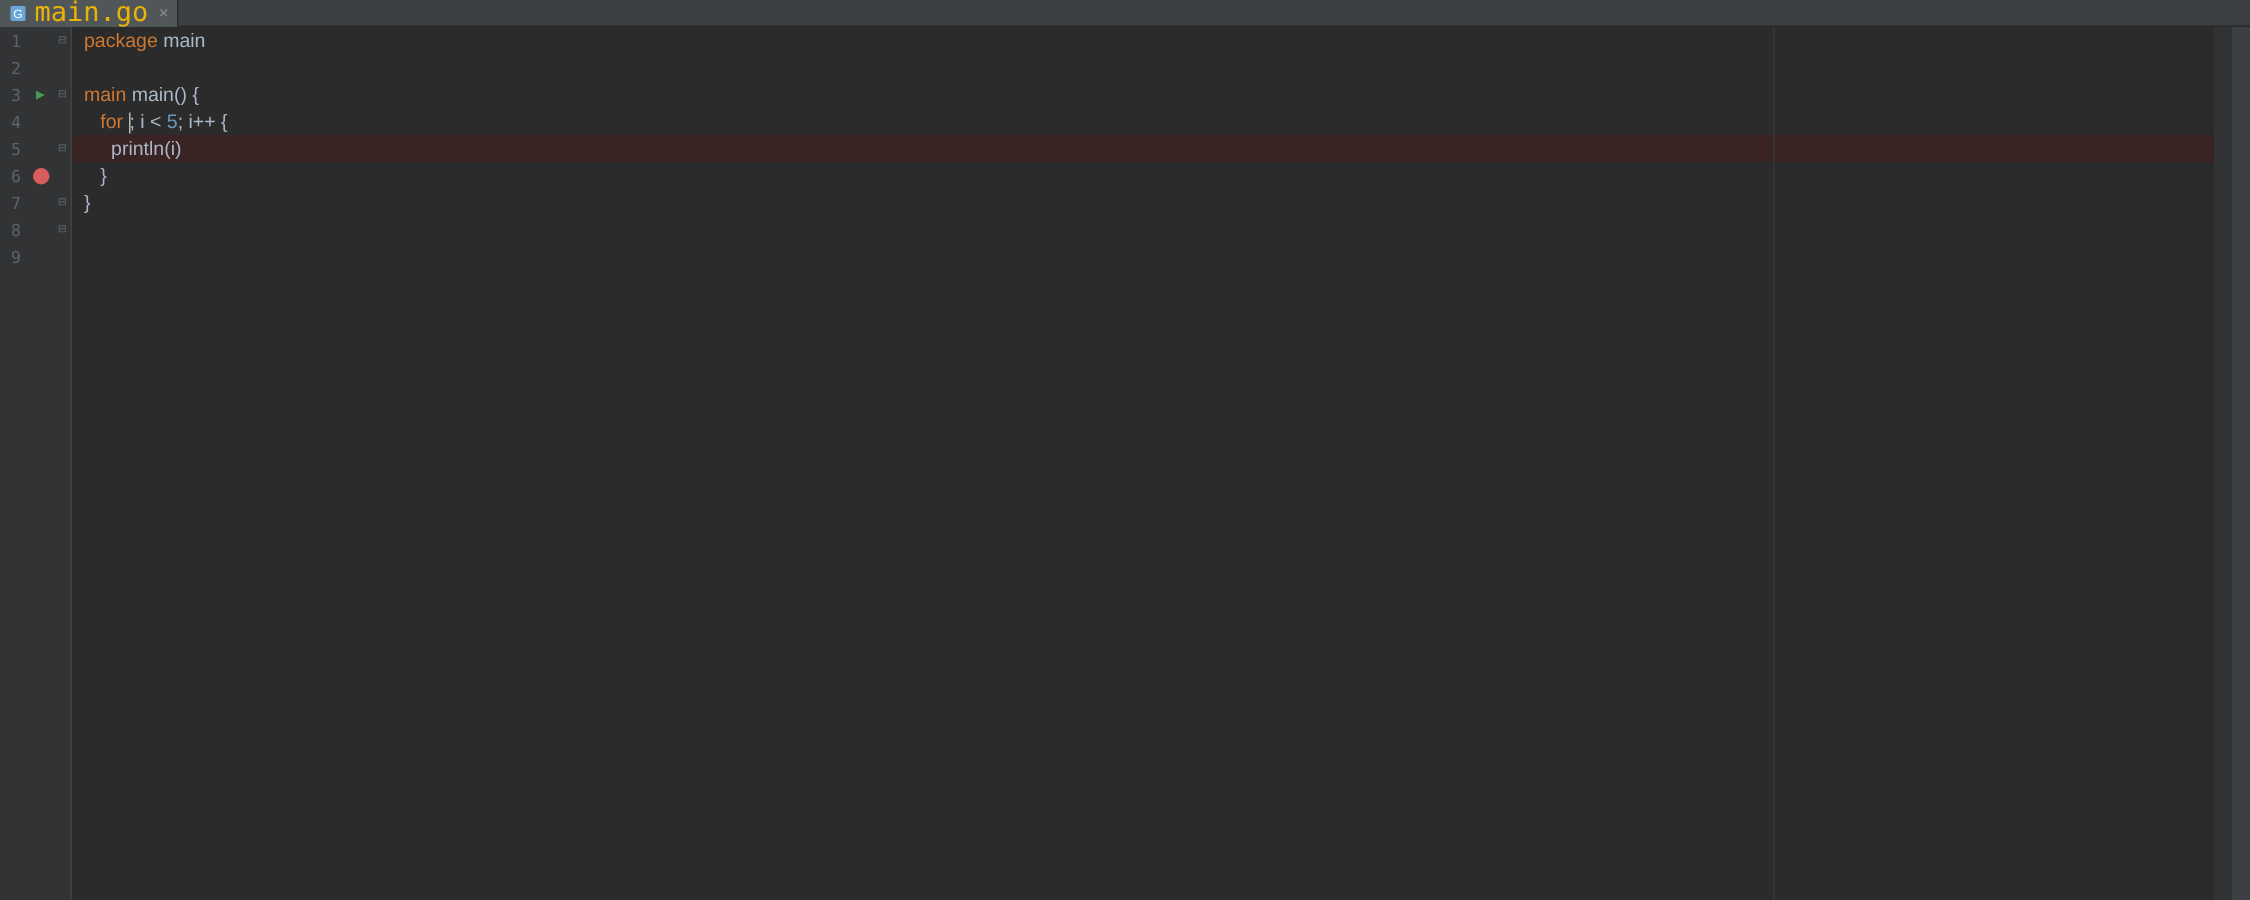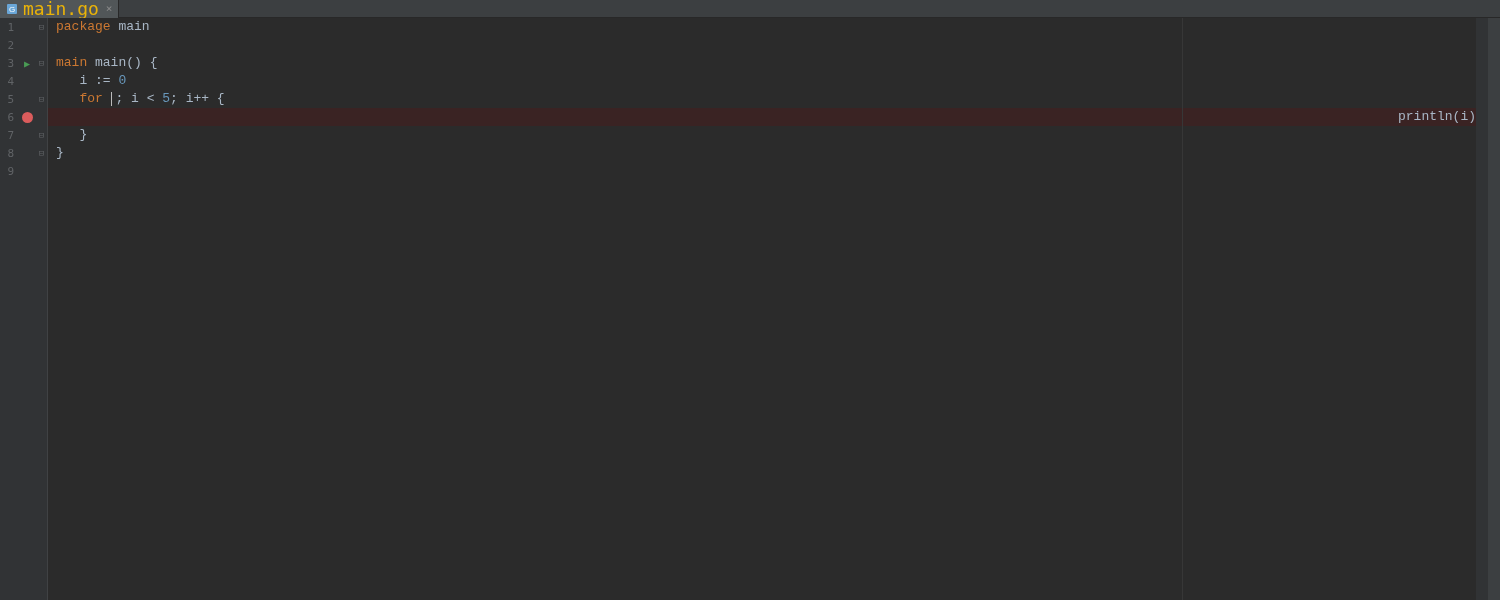--- a/index.html
+++ b/index.html
@@ -107,25 +107,24 @@
     .code-area {
       flex: 1;
       position: relative;
     }
     .code-line {
       height: 18px;
       line-height: 18px;
       padding-left: 8px;
       font-size: 13px;
       white-space: pre;
-      font-family: Liberation Mono, monospace;
+      font-family: Liberation Sans, sans-serif;
     }
     .bp-line {
       background: #3a2323;
-      text-align: right;
     }
     .kw { color: #cc7832; }
     .num { color: #6897bb; }
     .fn { color: #a9b7c6; }
     .txt { color: #a9b7c6; }
     .op { color: #a9b7c6; }
     .cursor {
       display: inline-block;
       width: 1px;
       height: 14px;
@@ -235,21 +234,20 @@
         </div>
       <div class="gutter-row"></div>
     </div>
   </div>
 
   <div class="code-area">
     <div class="right-margin"></div>
     <div class="code-line"><span class="kw">package</span><span class="txt"> main</span></div>
     <div class="code-line"></div>
     <div class="code-line"><span class="kw">main</span><span class="fn"> main</span><span class="txt">() {</span></div>
-    <div class="code-line"><span class="txt">   i </span><span class="op">:=</span><span class="txt"> </span><span class="num">0</span></div>
     <div class="code-line"><span class="txt">   </span><span class="kw">for</span><span class="txt"> </span><span class="cursor"></span><span class="txt" style="margin-left:-4px"> ; i &lt; </span><span class="num">5</span><span class="txt">; i++ {</span></div>
     <div class="code-line bp-line"><span class="txt">     println(i)</span></div>
     <div class="code-line"><span class="txt">   }</span></div>
     <div class="code-line"><span class="txt">}</span></div>
     <div class="code-line"></div>
   </div>
 
   <div class="marker-strip"></div>
   <div class="scrollbar"></div>
 </div>

